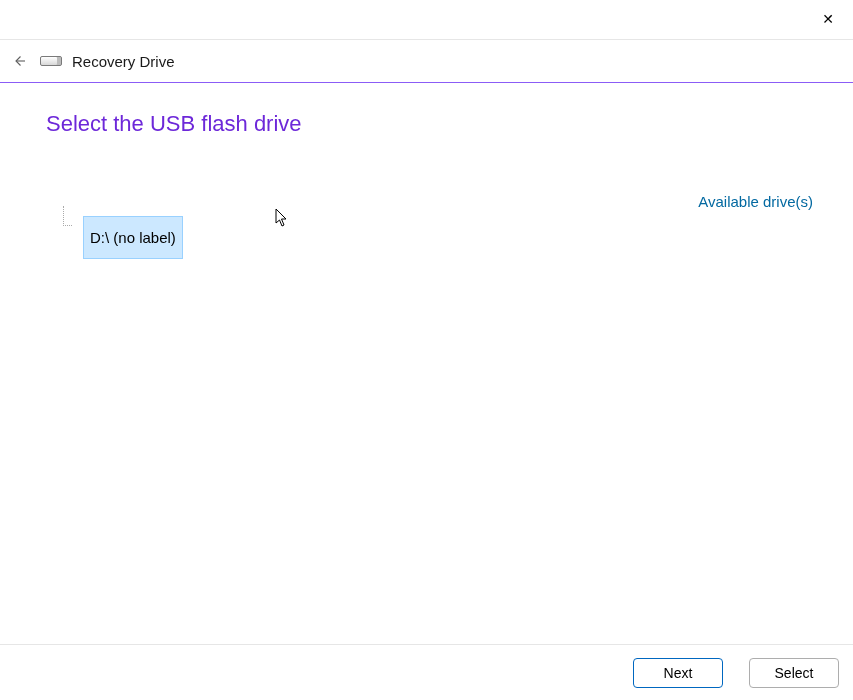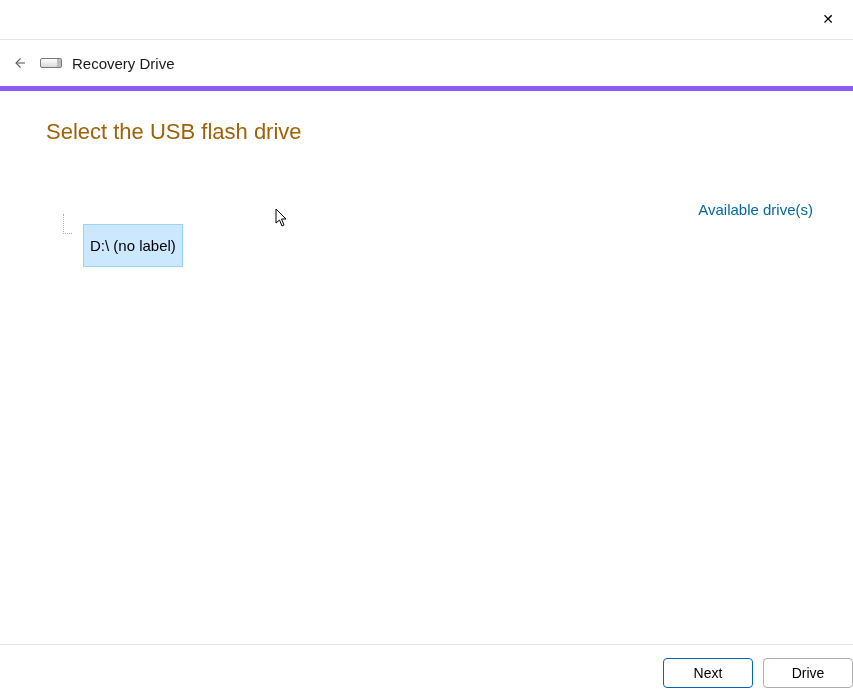--- a/index.html
+++ b/index.html
@@ -29,22 +29,22 @@
       margin-right: 2px;
     }
     .close-x::before {
       content: "\2715";
       font-size: 14px;
       color: #000;
     }
     .header-row {
       display: flex;
       align-items: center;
-      height: 52px;
-      border-bottom: 5px solid #8b5cf6;
+      height: 44px;
+      border-bottom: 1px solid #8b5cf6;
       border-top: 1px solid #e6e6e6;
       padding-left: 4px;
     }
     .back-arrow {
       width: 30px;
       height: 30px;
       display: flex;
       align-items: center;
       justify-content: center;
       color: #606060;
@@ -64,21 +64,21 @@
       font-size: 15px;
       color: #1a1a1a;
     }
     .content {
       flex: 1;
       padding-left: 46px;
       padding-right: 40px;
       padding-top: 28px;
     }
     .page-heading {
-      color: #a16207;
+      color: #6d28d9;
       font-size: 22px;
       font-weight: 400;
       margin-bottom: 56px;
     }
     .instruction {
       font-size: 15px;
       color: #111;
       margin-bottom: 64px;
       margin-left: 6px;
     }
@@ -121,21 +121,22 @@
       width: 14px;
       height: 20px;
     }
     
     .footer {
       height: 56px;
       border-top: 1px solid #e6e6e6;
       display: flex;
       justify-content: flex-end;
       align-items: center;
-      gap: 10px;
+      padding-right: 14px;
+      gap: 26px;
       background: #ffffff;
     }
     .btn {
       min-width: 90px;
       height: 30px;
       font-size: 14px;
       font-family: inherit;
       background: #ffffff;
       border: 1px solid #adadad;
       border-radius: 4px;
@@ -175,14 +176,14 @@
     <span class="drive-item">D:\ (no label)</span>
   </div>
 </div>
 
 <svg class="cursor" viewBox="0 0 14 20">
   <path d="M1 1 L1 15 L4.5 12 L7 18 L9 17 L6.5 11 L11 11 Z" fill="#fff" stroke="#000" stroke-width="1"></path>
 </svg>
 
 <div class="footer">
   <button class="btn btn-primary">Next</button>
-  <button class="btn">Drive</button>
+  <button class="btn">Select</button>
 </div>
 
 </body></html>

